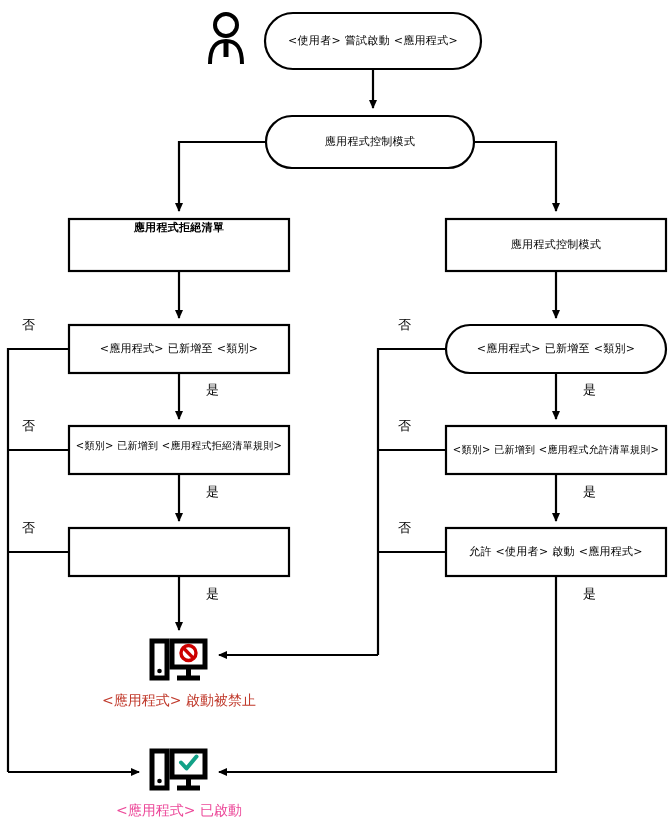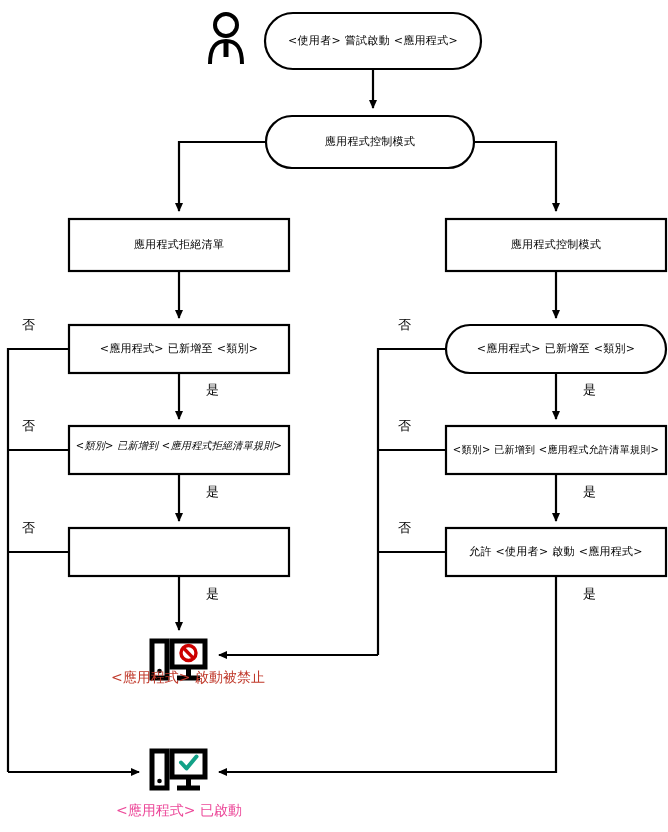--- a/index.html
+++ b/index.html
@@ -127,27 +127,27 @@
       <rect x="172" y="751" width="33" height="26" fill="none" stroke="#000000" stroke-width="5"></rect>
       <path d="M188.5,777 L188.5,786 M177,788 L200,788" stroke="#000000" stroke-width="5" fill="none"></path>
       <path d="M181,762.5 L186.5,768.5 L196.5,756.5" stroke="#12A187" stroke-width="4" fill="none" stroke-linecap="round" stroke-linejoin="round"></path>
     </g>
   </svg>
 
   <div class="node-label" style="left:265px; top:13px; width:216px; height:56px;">&lt;使用者&gt; 嘗試啟動 &lt;應用程式&gt;</div>
 
   <div class="node-label" style="left:266px; top:108px; width:208px; height:68px;text-align:right;">應用程式控制模式</div>
 
-  <div class="node-label" style="left:69px; top:219px; width:220px; height:52px;">應用程式拒絕清單</div>
+  <div class="node-label" style="left:69px; top:202px; width:220px; height:52px;font-weight:bold;">應用程式拒絕清單</div>
 
   <div class="node-label" style="left:446px; top:219px; width:220px; height:52px;">應用程式控制模式</div>
 
   <div class="node-label" style="left:69px; top:325px; width:220px; height:48px;">&lt;應用程式&gt; 已新增至 &lt;類別&gt;</div>
 
-  <div class="node-label" style="left:69px; top:426px; width:220px; height:40px; font-size:10px;font-style:italic;">&lt;類別&gt; 已新增到 &lt;應用程式拒絕清單規則&gt;</div>
+  <div class="node-label" style="left:69px; top:426px; width:220px; height:40px; font-size:10px;">&lt;類別&gt; 已新增到 &lt;應用程式拒絕清單規則&gt;</div>
 
 
   <div class="node-label" style="left:446px; top:325px; width:220px; height:48px;">&lt;應用程式&gt; 已新增至 &lt;類別&gt;</div>
 
   <div class="node-label" style="left:446px; top:426px; width:220px; height:48px; font-size:10px;">&lt;類別&gt; 已新增到 &lt;應用程式允許清單規則&gt;</div>
 
   <div class="node-label" style="left:446px; top:528px; width:220px; height:48px;">允許 &lt;使用者&gt; 啟動 &lt;應用程式&gt;</div>
 
   <div class="edge-label" style="left:22px; top:318px;">否</div>
   <div class="edge-label" style="left:22px; top:419px;">否</div>
@@ -158,17 +158,17 @@
   <div class="edge-label" style="left:206px; top:587px;">是</div>
 
   <div class="edge-label" style="left:398px; top:318px;">否</div>
   <div class="edge-label" style="left:398px; top:419px;">否</div>
   <div class="edge-label" style="left:398px; top:521px;">否</div>
 
   <div class="edge-label" style="left:583px; top:383px;">是</div>
   <div class="edge-label" style="left:583px; top:485px;">是</div>
   <div class="edge-label" style="left:583px; top:587px;">是</div>
 
-  <div class="outcome-label" style="left:0px; top:670px; width:358px; color:#C0392B;padding-left:9px;">&lt;應用程式&gt; 啟動被禁止</div>
+  <div class="outcome-label" style="left:0px; top:693px; width:358px; color:#C0392B;">&lt;應用程式&gt; 啟動被禁止</div>
 
   <div class="outcome-label" style="left:0px; top:803px; width:358px; color:#ec4899;">&lt;應用程式&gt; 已啟動</div>
 
 </div>
 
 </body></html>

